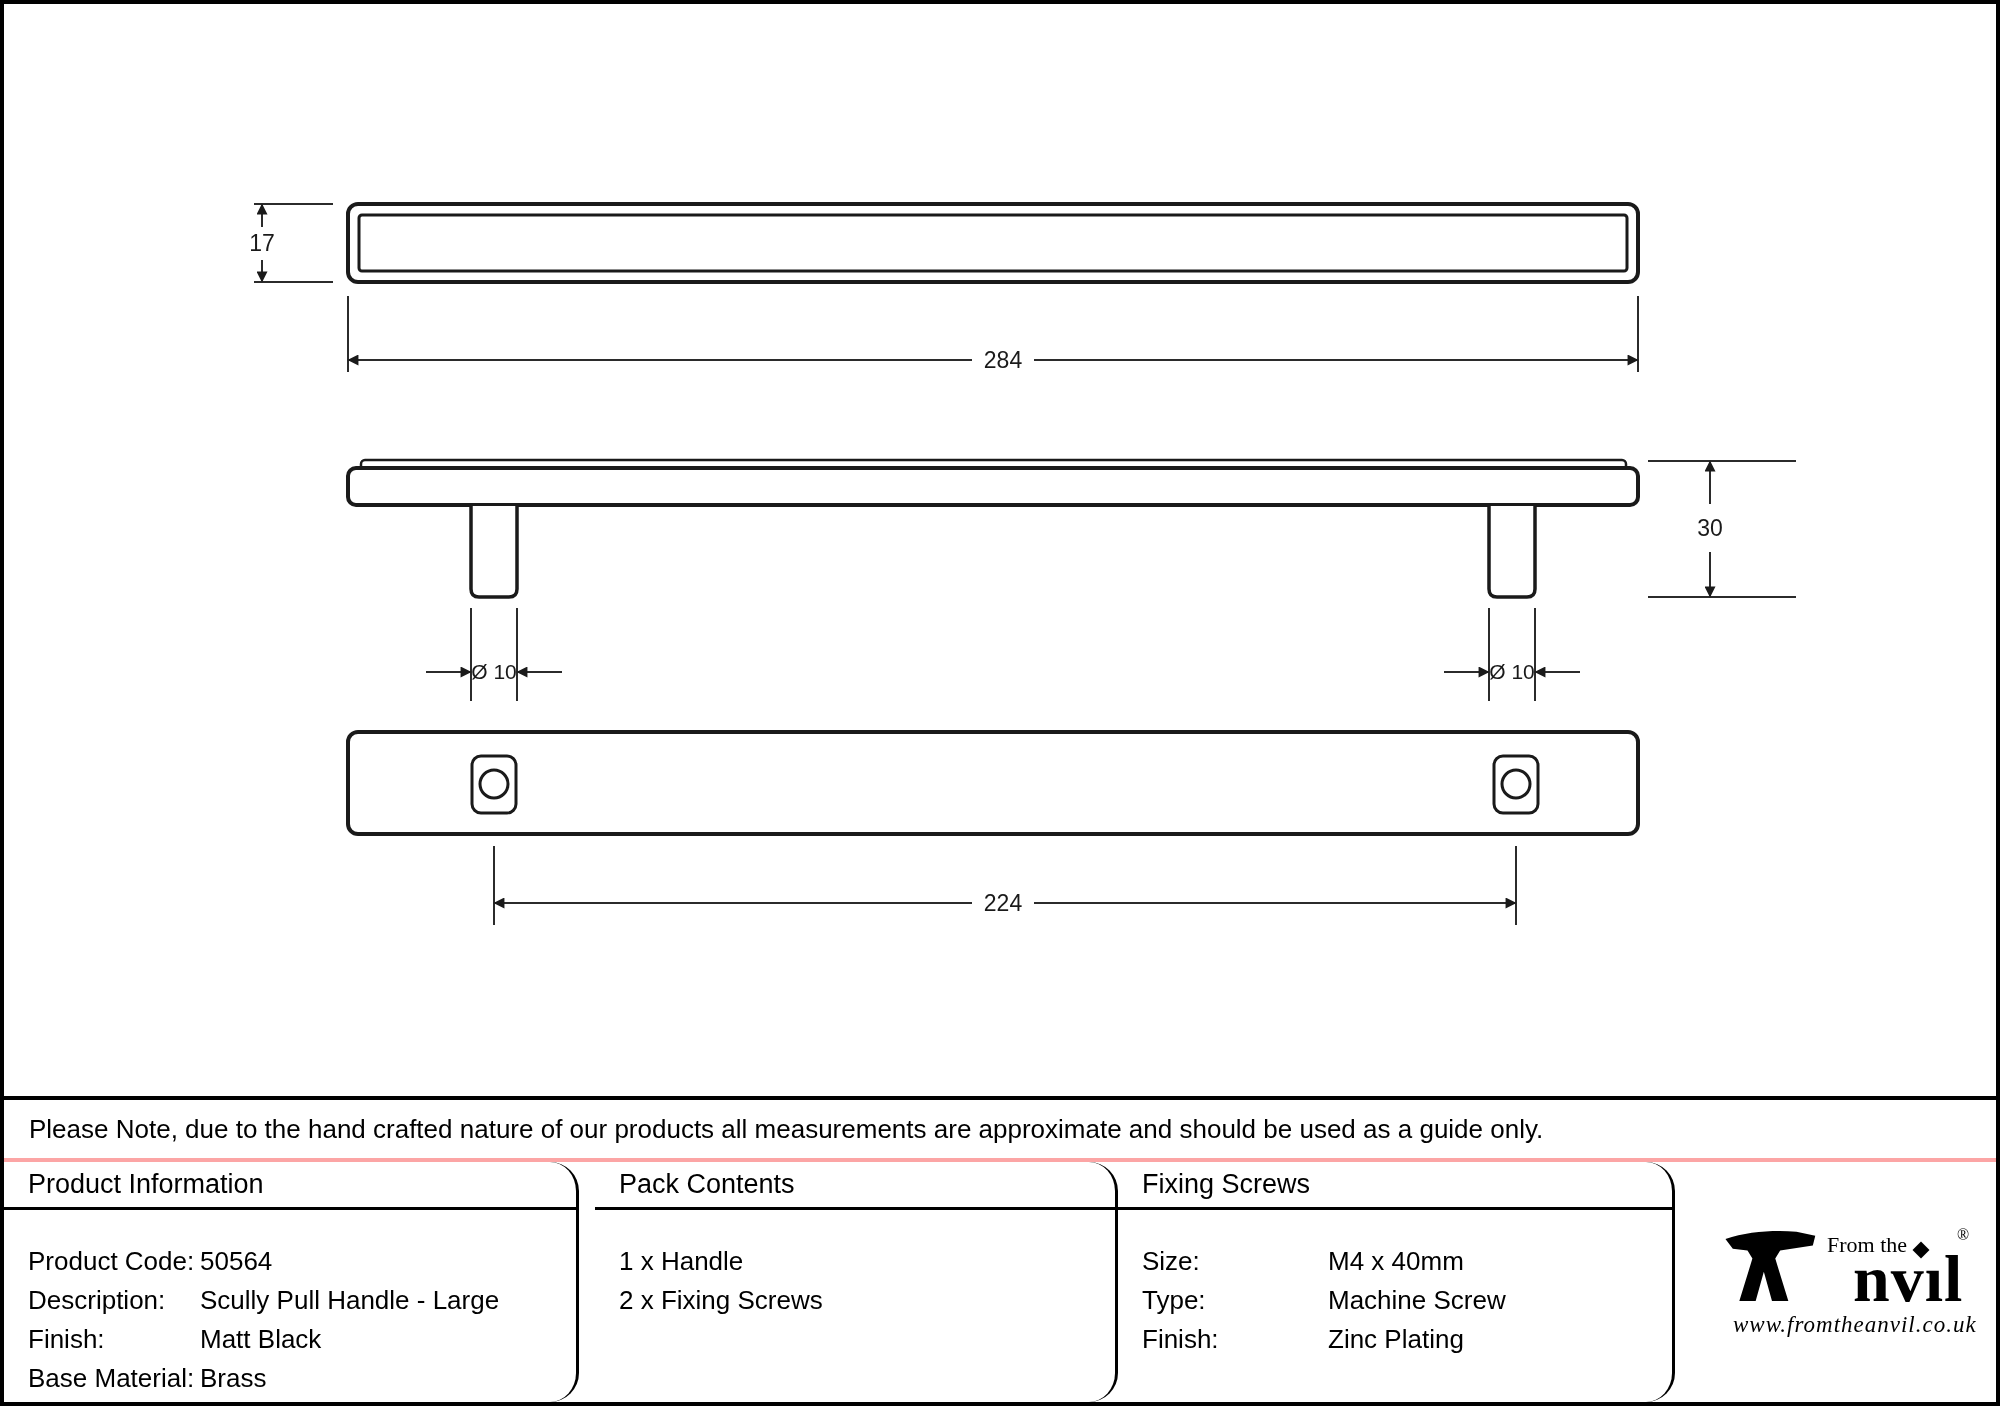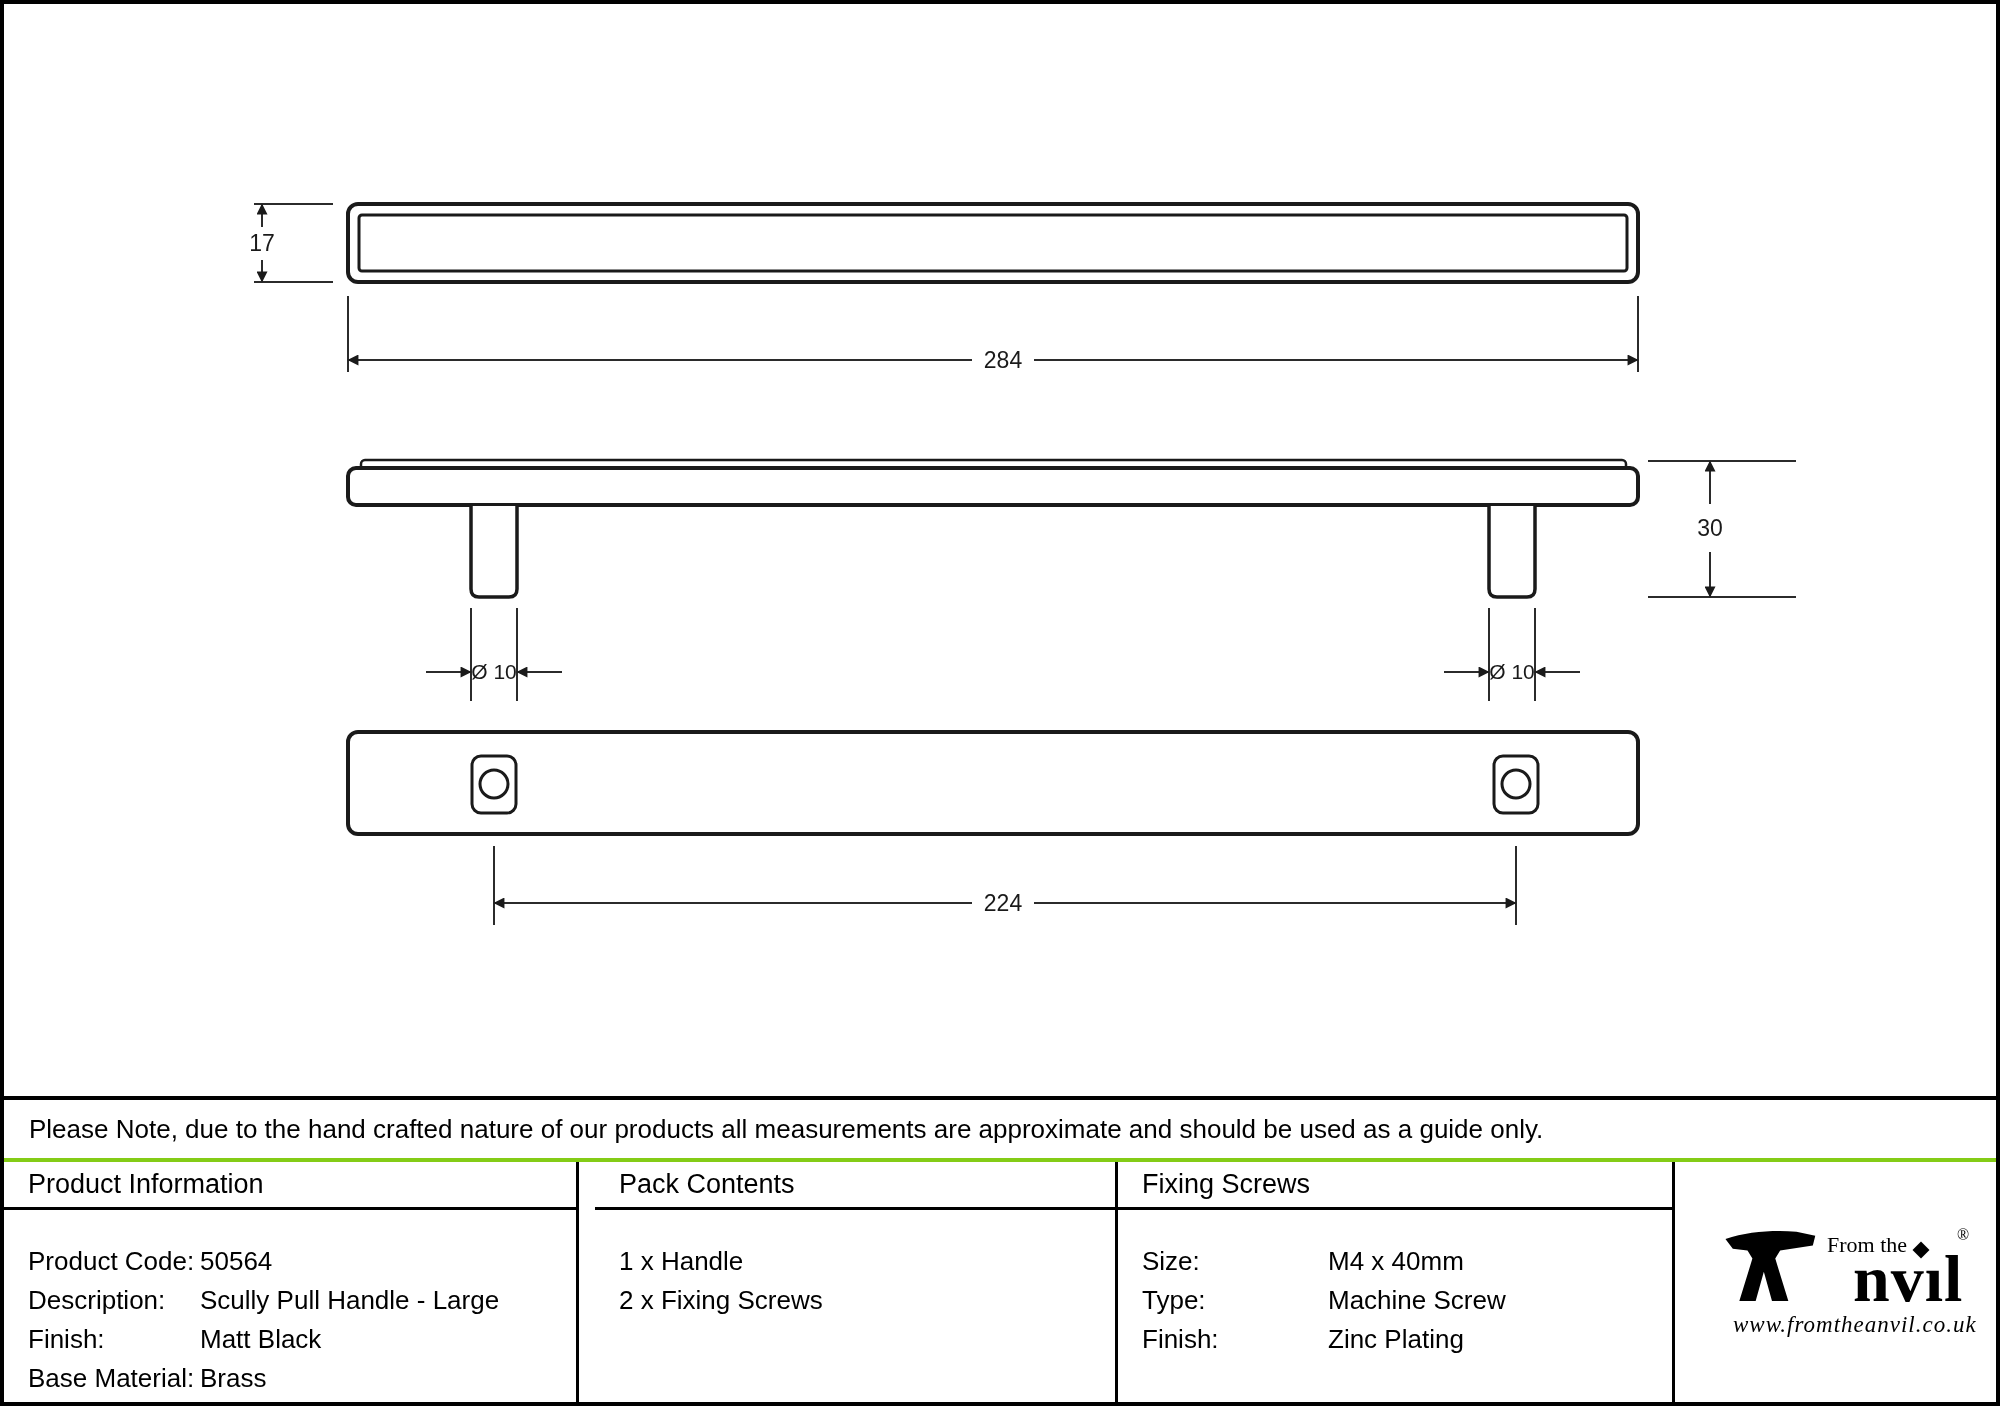--- a/index.html
+++ b/index.html
@@ -12,30 +12,30 @@
     color:#111;
   }
   .drawing-area { position:absolute; top:0; left:0; width:1992px; height:1092px; overflow:hidden; }
   .drawing-area svg { display:block; }
 
   .dim-text { font-family:"Liberation Sans", sans-serif; font-size:23px; fill:#1a1a1a; }
   .dim-text-small { font-family:"Liberation Sans", sans-serif; font-size:21px; fill:#1a1a1a; }
 
   .note-row {
     position:absolute; left:0; top:1092px; width:1992px; height:66px;
-    border-top:4px solid #000; border-bottom:4px solid #84cc16;
+    border-top:4px solid #000; border-bottom:4px solid #fca5a5;
     display:flex; align-items:center; padding-left:25px;
     font-size:26px; color:#000;
   }
 
   .spec-row {
     position:absolute; left:0; top:1158px; width:1992px; height:240px;
     display:flex;
   }
-  .spec-cell { height:100%; border-right:3px solid #000; }
+  .spec-cell { height:100%; border-right:3px solid #000;border-radius:29px; }
   .cell-product   { width:575px; }
   .cell-pack      { width:523px;margin-left:16px; }
   .cell-fixing    { width:557px; }
   .cell-logo      { width:286px; border-right:none; position:relative; }
   .cell-header {
     height:48px; border-bottom:3px solid #000;
     display:flex; align-items:center; padding-left:24px;
     font-size:27px; color:#000;
   }
   .cell-body { padding:32px 0 0 24px; font-size:26px; color:#000; }

